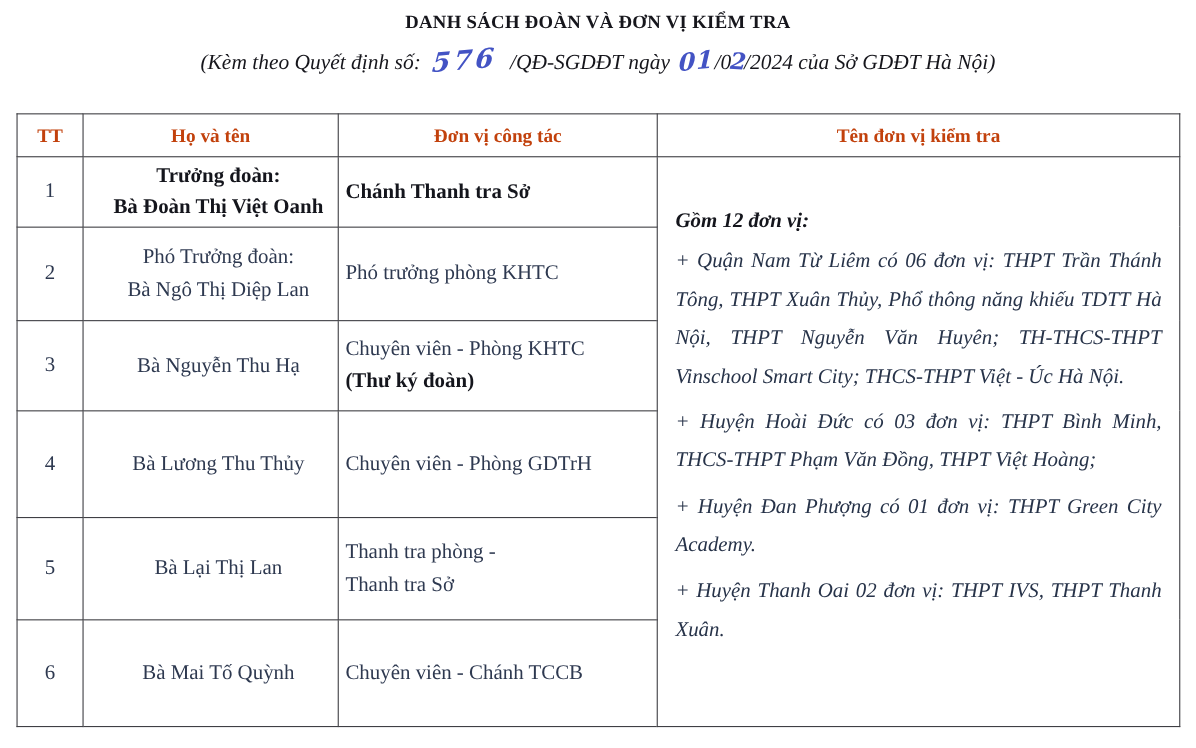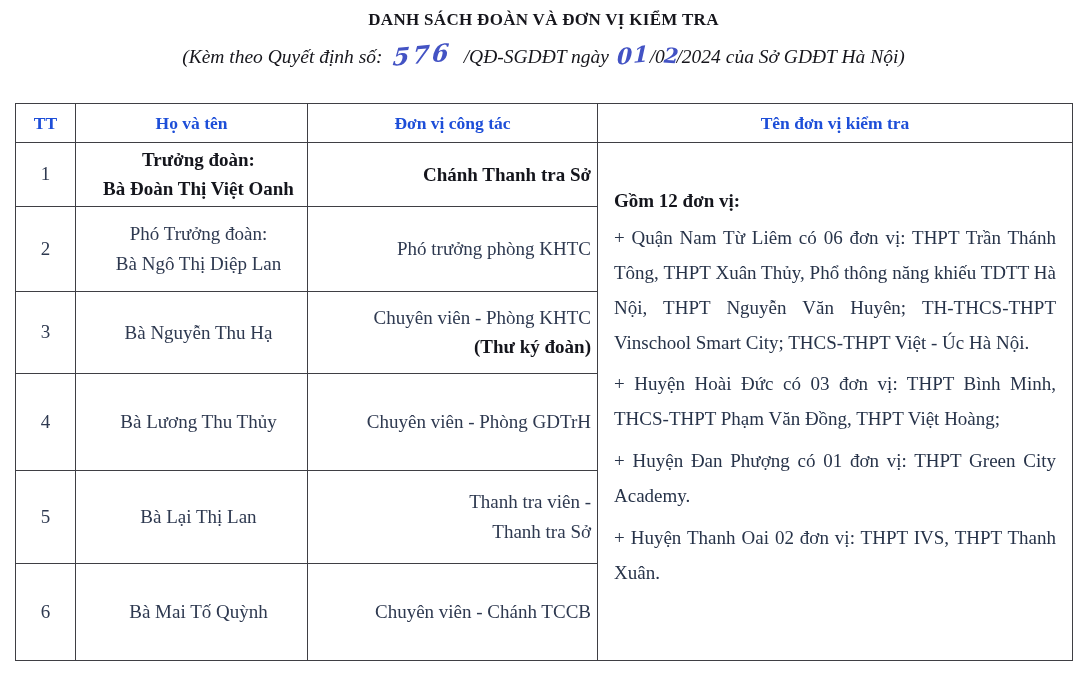--- a/index.html
+++ b/index.html
@@ -68,29 +68,29 @@
   .doc-table col.c-insp{width:475px;}
   .doc-table td,.doc-table th{
     border:1.5px solid #3f3f44;
     vertical-align:middle;
     padding:2px 6px;
     background:#ffffff;
   }
   .doc-table th{
     font-size:17.5px;
     font-weight:bold;
-    color:#1d4ed8;
+    color:#c2410c;
     text-align:center;
     height:34px;
   }
   tr.r1{height:63px;} tr.r2{height:85px;} tr.r3{height:82px;}
   tr.r4{height:97px;} tr.r5{height:93px;} tr.r6{height:97px;}
   td.tt-cell{text-align:center;color:#2e3950;}
   td.name-cell{text-align:center;padding-left:20px;color:#2e3950;line-height:1.55;}
-  td.unit-cell{text-align:right;color:#2e3950;line-height:1.55;}
+  td.unit-cell{text-align:left;color:#2e3950;line-height:1.55;}
   .bold{font-weight:bold;color:#14151c;}
   .line{display:block;}
   
   td.units-cell{
     vertical-align:middle;
     padding:0 16px 0 16px;
   }
   .units-block{
     position:relative;
     top:-12px;
@@ -100,20 +100,21 @@
   }
   .units-block .heading{
     font-weight:bold;
     color:#14151c;
     margin:0 0 2px 0;
     text-align:left;
   }
   .units-block p{
     margin:0 0 7px 0;
     text-align:justify;
+    font-style:italic;
   }
   .units-block p:last-child{margin-bottom:4px;}
 </style>
 </head>
 <body>
 
 <div class="page">
 
   <div class="doc-header">
     <div class="title-line">DANH SÁCH ĐOÀN VÀ ĐƠN VỊ KIỂM TRA</div>
@@ -188,21 +189,21 @@
         <span class="line">Chuyên viên - Phòng GDTrH</span>
       </td>
     </tr>
 
     <tr class="r5">
       <td class="tt-cell">5</td>
       <td class="name-cell">
         <span class="line">Bà Lại Thị Lan</span>
       </td>
       <td class="unit-cell">
-        <span class="line">Thanh tra viên -</span>
+        <span class="line">Thanh tra phòng -</span>
         <span class="line">Thanh tra Sở</span>
       </td>
     </tr>
 
     <tr class="r6">
       <td class="tt-cell">6</td>
       <td class="name-cell">
         <span class="line">Bà Mai Tố Quỳnh</span>
       </td>
       <td class="unit-cell">

